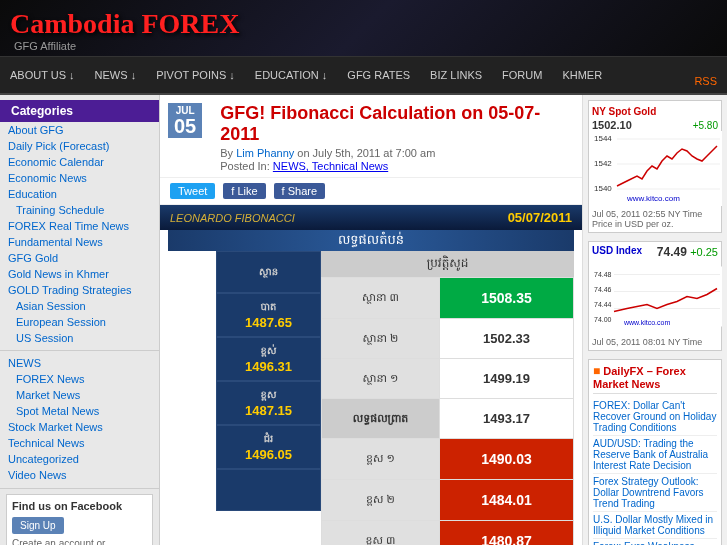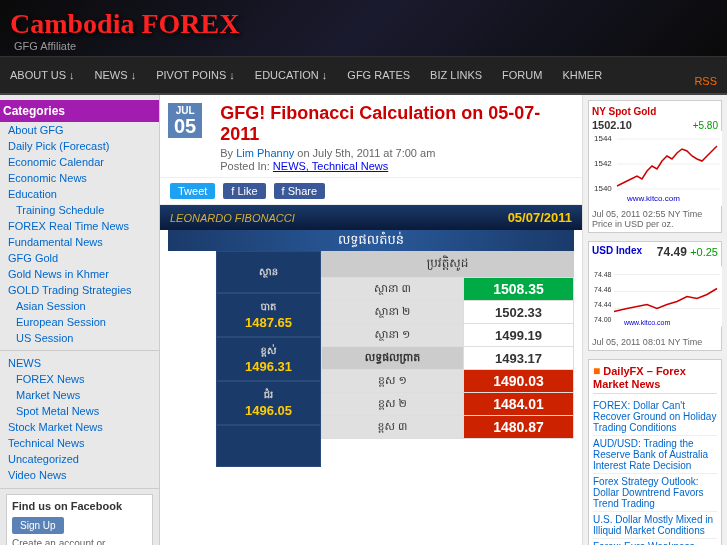--- a/index.html
+++ b/index.html
@@ -13,21 +13,21 @@
     
     #nav { background: #222; border-bottom: 2px solid #444; padding: 0; display: flex; align-items: center; }
     #nav a { color: #ccc; text-decoration: none; padding: 6px 10px; font-size: 11px; display: inline-block; }
     #rss-link { margin-left: auto; color: #ff6600 !important; margin-top: 12px; }
 
     
     #main { display: flex; background: #f0f0f0; min-height: 480px; }
 
     
     #sidebar { width: 160px; min-width: 160px; background: #e8e8e8; border-right: 1px solid #ccc; padding: 5px 0; }
-    #categories-title { background: #a21caf; color: #fff; font-weight: bold; font-size: 12px; padding: 4px 3px; }
+    #categories-title { background: #4c1d95; color: #fff; font-weight: bold; font-size: 12px; padding: 4px 11px; }
     #sidebar a { display: block; color: #0066cc; text-decoration: none; font-size: 11px; padding: 2px 8px; }
     .sidebar-section { margin-bottom: 5px; }
     .sidebar-sub { padding-left: 16px !important; }
     .sidebar-divider { border-top: 1px solid #ccc; margin: 4px 0; }
 
     
     #facebook-box { background: #fff; border: 1px solid #ccc; margin: 5px 6px; padding: 5px; }
     #facebook-box-title { font-weight: bold; font-size: 11px; color: #333; margin-bottom: 5px; }
     #signup-btn { background: #5b82b6; color: #fff; border: none; padding: 3px 8px; font-size: 10px; cursor: pointer; border-radius: 2px; }
     #facebook-box p { font-size: 10px; color: #666; margin-top: 4px; }
@@ -69,21 +69,21 @@
     #price-table-left { width: 105px; min-width: 105px; }
     #price-table-right { flex: 1; }
 
     .price-cell-left { background: #1a3a6a; color: #ffcc00; text-align: center; padding: 6px 4px; border: 1px solid #2a4a7a; font-size: 13px; font-weight: bold; min-height: 42px; display: flex; flex-direction: column; align-items: center; justify-content: center; }
     .price-label-kh { color: #ccc; font-size: 10px; }
     .price-green { background: #00aa44; color: #fff; font-size: 14px; font-weight: bold; text-align: center; padding: 5px; }
     .price-red { background: #cc2200; color: #fff; font-size: 14px; font-weight: bold; text-align: center; padding: 5px; }
     .price-normal { color: #333; font-size: 13px; font-weight: bold; text-align: center; padding: 5px; }
 
     table.price-tbl { width: 100%; border-collapse: collapse; }
-    table.price-tbl td { border: 1px solid #ddd; padding: 0; }
+    table.price-tbl td { border: 1px solid #ddd; padding: 12px; }
 
     
     #right-sidebar { width: 145px; min-width: 145px; background: #f0f0f0; border-left: 1px solid #ddd; padding: 5px; }
     #gold-chart { background: #fff; border: 1px solid #ccc; margin-bottom: 8px; padding: 3px; }
     #gold-chart-title { font-size: 10px; font-weight: bold; color: #cc0000; text-align: center; }
     #usd-chart { background: #fff; border: 1px solid #ccc; margin-bottom: 8px; padding: 3px; }
     #usd-title { font-size: 10px; font-weight: bold; color: #0000cc; }
     #usd-value { font-size: 12px; color: #333; font-weight: bold; }
     #usd-change { color: #009900; font-size: 11px; }
 
@@ -213,20 +213,24 @@
           </div>
           <div class="price-cell-left" style="color:#ffcc00;">
             <span class="price-label-kh">បាត</span>
             <span>1487.65</span>
           </div>
           <div class="price-cell-left" style="color:#ffcc00;">
             <span class="price-label-kh">ខ្ពស់</span>
             <span>1496.31</span>
           </div>
           <div class="price-cell-left" style="color:#ffcc00;">
+            <span class="price-label-kh">ខ្ពស</span>
+            <span>1487.15</span>
+          </div>
+          <div class="price-cell-left" style="color:#ffcc00;">
             <span class="price-label-kh">ជំរ</span>
             <span>1496.05</span>
           </div>
           <div class="price-cell-left">
           </div>
 
         </div>
         <div id="price-table-right">
           <div style="background:#ccc;text-align:center;padding:4px;font-weight:normal;font-size:12px;">ប្រវត្តិសូដ</div>
           <table class="price-tbl">

